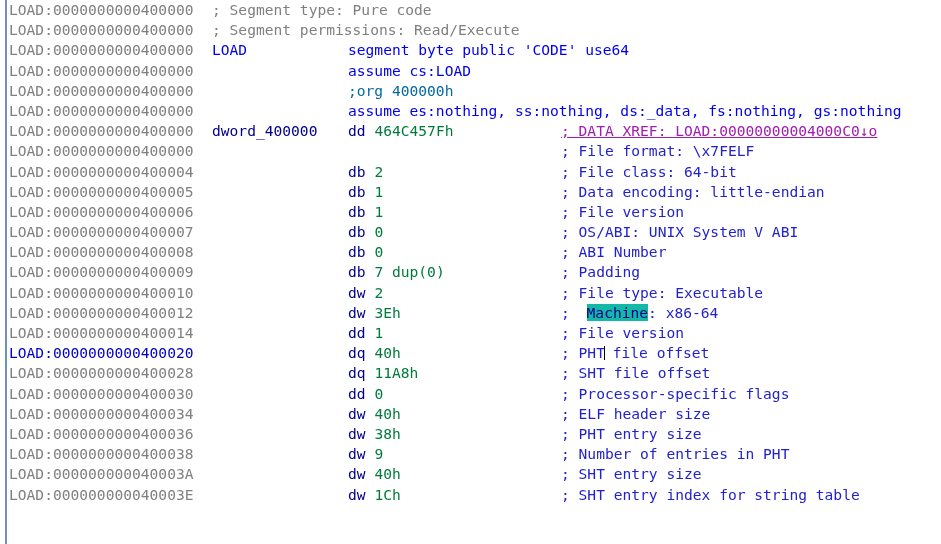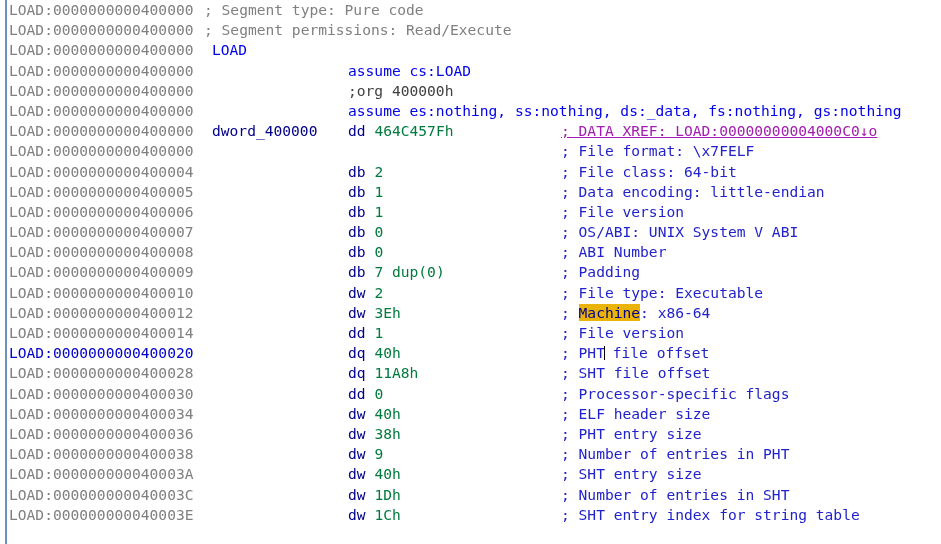--- a/index.html
+++ b/index.html
@@ -83,69 +83,70 @@
   .col-instr {
     position: absolute;
     left: 348px;
     top: 0;
     color: #00008b;
   }
   .col-instr.blue {
     color: #0000ee;
   }
   .col-instr.gray {
-    color: #404040;
+    color: #0369a1;
     text-align: center;
   }
 
   .col-cmt {
     position: absolute;
     left: 561px;
     top: 0;
     color: #2222cc;
   }
   .col-cmt.xref {
     color: #a21caf;
     text-decoration: underline;
   }
 
   
   .col-segcmt {
     position: absolute;
-    left: 204px;
+    left: 212px;
     top: 0;
     color: #808080;
   }
 
   .num { color: #007a3d; }
   .nameref { color: #0000ee; }
   .hl {
-    background: #eab308;
+    background: #14b8a6;
     color: #00008b;
+    margin-left: 8px;
   }
   .caret {
     display: inline-block;
     width: 0;
     border-left: 1.6px solid #000000;
     height: 14px;
     vertical-align: -2px;
     margin: 0 -1px;
   }
 </style>
 </head>
 <body>
 
 <div id="disasm-view">
   <div class="gutter">
     <div class="gutter-line"></div>
   </div>
   <div class="rows" id="rows">
       <div class="row"><span class="col-addr">LOAD:0000000000400000</span><span class="col-segcmt">; Segment type: Pure code</span></div>
       <div class="row"><span class="col-addr">LOAD:0000000000400000</span><span class="col-segcmt">; Segment permissions: Read/Execute</span></div>
-      <div class="row"><span class="col-addr">LOAD:0000000000400000</span><span class="col-label seg">LOAD</span></div>
+      <div class="row"><span class="col-addr">LOAD:0000000000400000</span><span class="col-label seg">LOAD</span><span class="col-instr blue">segment byte public 'CODE' use64</span></div>
       <div class="row"><span class="col-addr">LOAD:0000000000400000</span><span class="col-instr blue">assume cs:LOAD</span></div>
       <div class="row"><span class="col-addr">LOAD:0000000000400000</span><span class="col-instr gray">;org 400000h</span></div>
       <div class="row"><span class="col-addr">LOAD:0000000000400000</span><span class="col-instr blue">assume es:nothing, ss:nothing, ds:_data, fs:nothing, gs:nothing</span></div>
       <div class="row"><span class="col-addr">LOAD:0000000000400000</span><span class="col-label">dword_400000</span><span class="col-instr"><span>dd</span> <span class="num">464C457Fh</span></span><span class="col-cmt xref">; DATA XREF: LOAD:00000000004000C0↓o</span></div>
       <div class="row"><span class="col-addr">LOAD:0000000000400000</span><span class="col-cmt">; File format: \x7FELF</span></div>
       <div class="row"><span class="col-addr">LOAD:0000000000400004</span><span class="col-instr"><span>db</span> <span class="num">2</span></span><span class="col-cmt">; File class: 64-bit</span></div>
       <div class="row"><span class="col-addr">LOAD:0000000000400005</span><span class="col-instr"><span>db</span> <span class="num">1</span></span><span class="col-cmt">; Data encoding: little-endian</span></div>
       <div class="row"><span class="col-addr">LOAD:0000000000400006</span><span class="col-instr"><span>db</span> <span class="num">1</span></span><span class="col-cmt">; File version</span></div>
       <div class="row"><span class="col-addr">LOAD:0000000000400007</span><span class="col-instr"><span>db</span> <span class="num">0</span></span><span class="col-cmt">; OS/ABI: UNIX System V ABI</span></div>
       <div class="row"><span class="col-addr">LOAD:0000000000400008</span><span class="col-instr"><span>db</span> <span class="num">0</span></span><span class="col-cmt">; ABI Number</span></div>
@@ -153,16 +154,15 @@
       <div class="row"><span class="col-addr">LOAD:0000000000400010</span><span class="col-instr"><span>dw</span> <span class="num">2</span></span><span class="col-cmt">; File type: Executable</span></div>
       <div class="row"><span class="col-addr">LOAD:0000000000400012</span><span class="col-instr"><span>dw</span> <span class="num">3Eh</span></span><span class="col-cmt">; <span class="hl">Machine</span>: x86-64</span></div>
       <div class="row"><span class="col-addr">LOAD:0000000000400014</span><span class="col-instr"><span>dd</span> <span class="num">1</span></span><span class="col-cmt">; File version</span></div>
       <div class="row current"><span class="col-addr">LOAD:0000000000400020</span><span class="col-instr"><span>dq</span> <span class="num">40h</span></span><span class="col-cmt">; PHT<span class="caret"></span> file offset</span></div>
       <div class="row"><span class="col-addr">LOAD:0000000000400028</span><span class="col-instr"><span>dq</span> <span class="num">11A8h</span></span><span class="col-cmt">; SHT file offset</span></div>
       <div class="row"><span class="col-addr">LOAD:0000000000400030</span><span class="col-instr"><span>dd</span> <span class="num">0</span></span><span class="col-cmt">; Processor-specific flags</span></div>
       <div class="row"><span class="col-addr">LOAD:0000000000400034</span><span class="col-instr"><span>dw</span> <span class="num">40h</span></span><span class="col-cmt">; ELF header size</span></div>
       <div class="row"><span class="col-addr">LOAD:0000000000400036</span><span class="col-instr"><span>dw</span> <span class="num">38h</span></span><span class="col-cmt">; PHT entry size</span></div>
       <div class="row"><span class="col-addr">LOAD:0000000000400038</span><span class="col-instr"><span>dw</span> <span class="num">9</span></span><span class="col-cmt">; Number of entries in PHT</span></div>
       <div class="row"><span class="col-addr">LOAD:000000000040003A</span><span class="col-instr"><span>dw</span> <span class="num">40h</span></span><span class="col-cmt">; SHT entry size</span></div>
-      <div class="row"><span class="col-addr">LOAD:000000000040003C</span><span class="col-instr"><span>dw</span> <span class="num">1Dh</span></span><span class="col-cmt">; Number of entries in SHT</span></div>
       <div class="row"><span class="col-addr">LOAD:000000000040003E</span><span class="col-instr"><span>dw</span> <span class="num">1Ch</span></span><span class="col-cmt">; SHT entry index for string table</span></div>
     </div>
 </div>
 
 </body></html>

